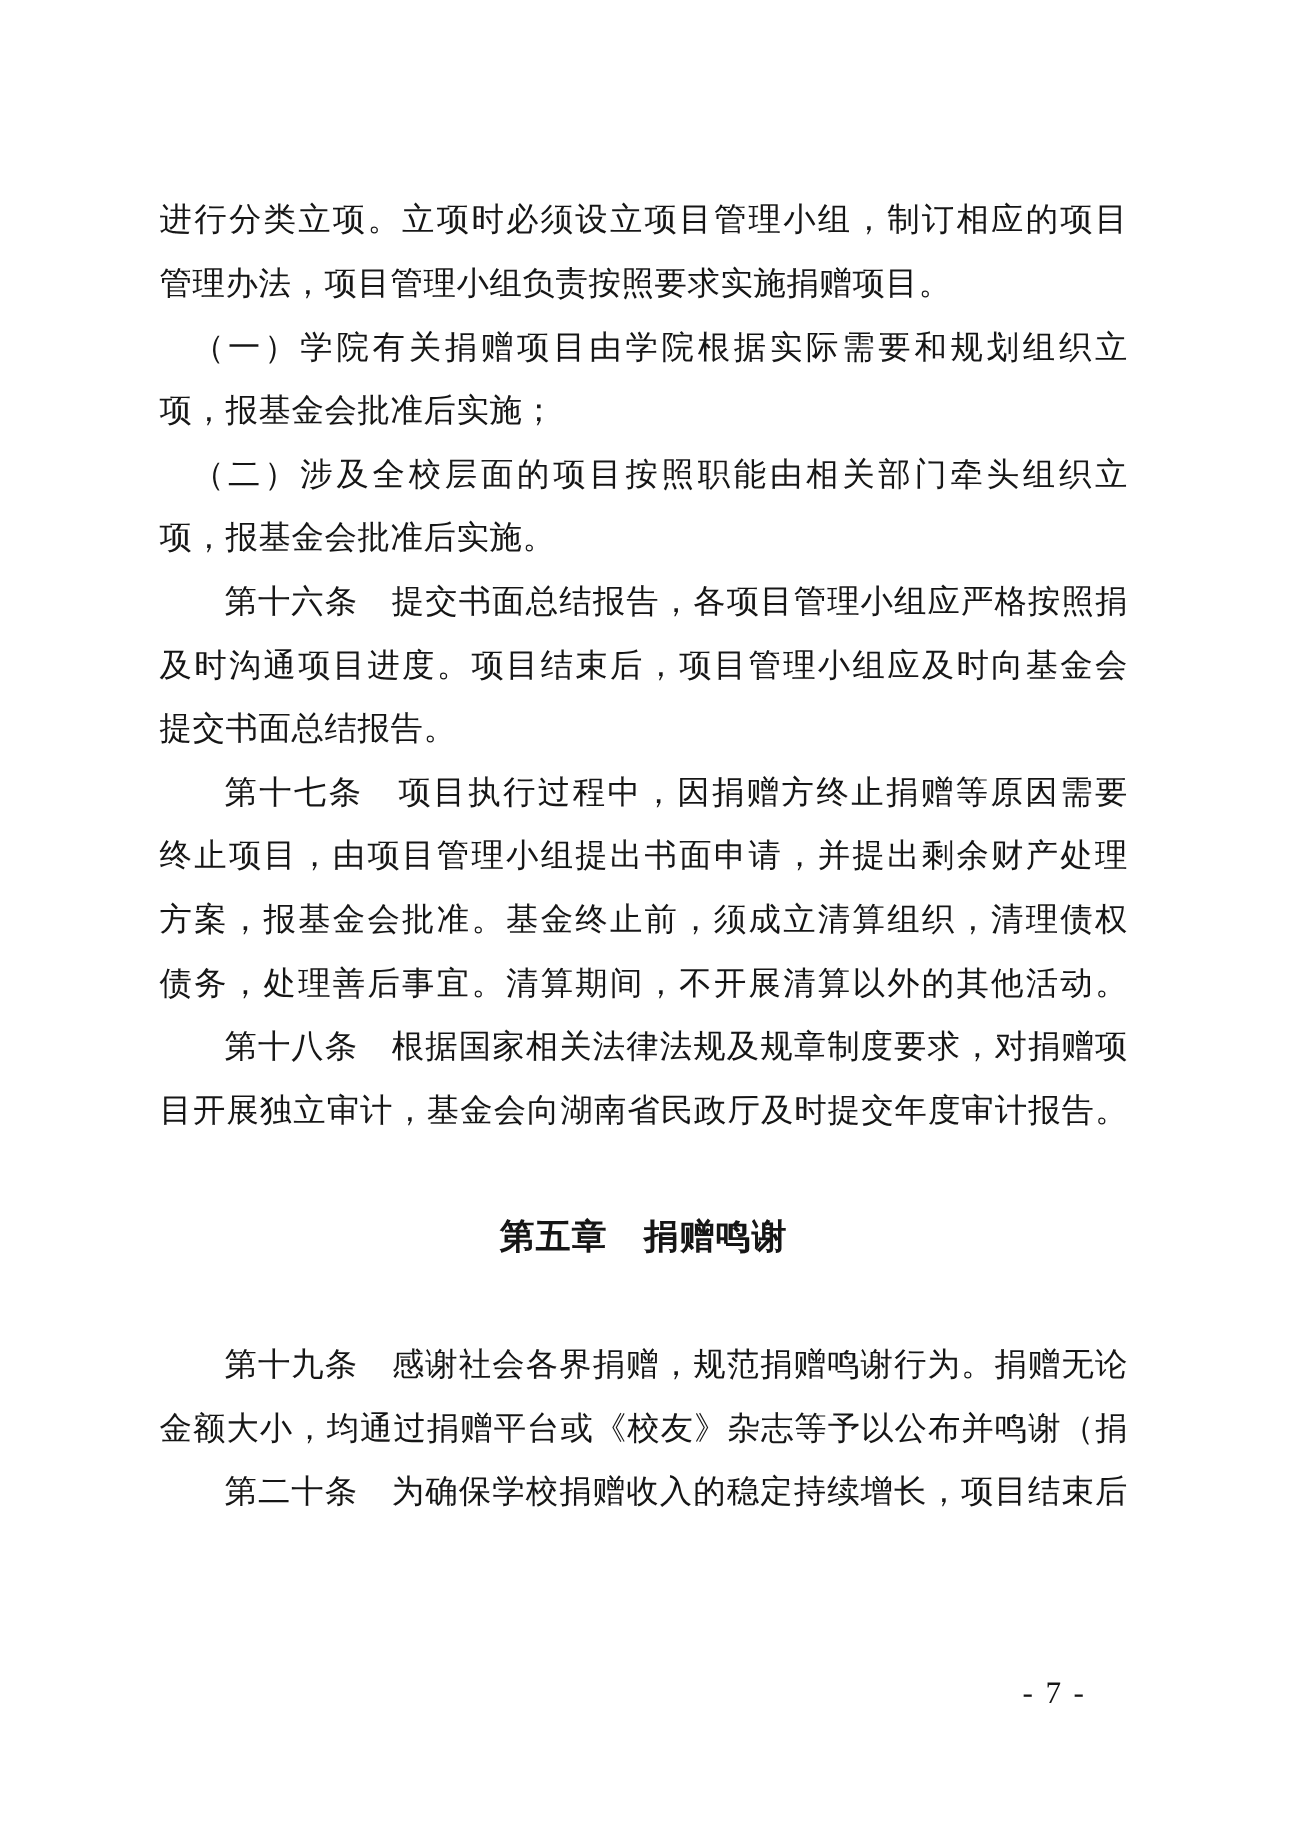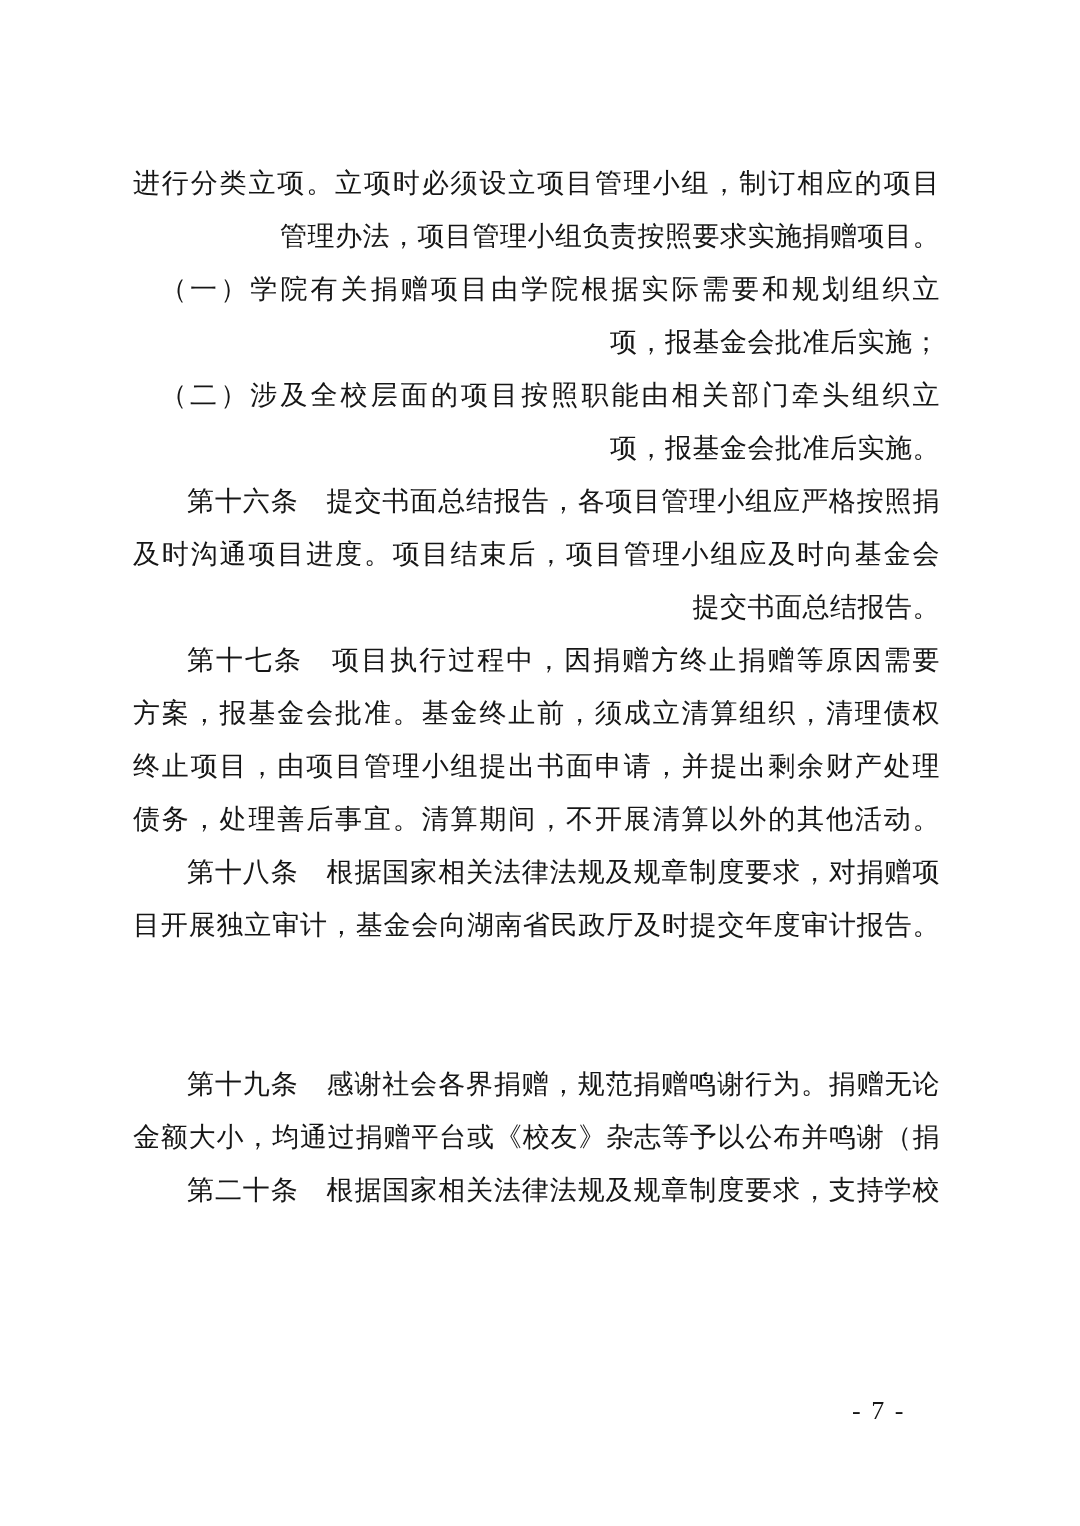--- a/index.html
+++ b/index.html
@@ -20,21 +20,21 @@
   .textblock {
     position: absolute;
     left: 133px;
     top: 157px;
     width: 807px;
   }
   .line {
     height: 53px;
     line-height: 53px;
     font-size: 27px;
-    text-align: right;
+    text-align: left;
     white-space: nowrap;
     letter-spacing: 0.5px;
   }
   .line.fill {
     white-space: normal;
     text-align: justify;
     text-align-last: justify;
     text-justify: inter-character;
   }
   .line.ind1 { padding-left: 27px; }
@@ -71,25 +71,26 @@
       <div class="line fill"><span class="seg">进行分类立项。立项时必须设立项目管理小组，制订相应的项目</span></div>
       <div class="line"><span class="seg">管理办法，项目管理小组负责按照要求实施捐赠项目。</span></div>
       <div class="line fill ind1"><span class="seg">（一）学院有关捐赠项目由学院根据实际需要和规划组织立</span></div>
       <div class="line"><span class="seg">项，报基金会批准后实施；</span></div>
       <div class="line fill ind1"><span class="seg">（二）涉及全校层面的项目按照职能由相关部门牵头组织立</span></div>
       <div class="line"><span class="seg">项，报基金会批准后实施。</span></div>
       <div class="line fill ind2"><span class="seg bold">第十六条</span><span class="seg">　提交书面总结报告，各项目管理小组应严格按照捐</span></div>
       <div class="line fill"><span class="seg">及时沟通项目进度。项目结束后，项目管理小组应及时向基金会</span></div>
       <div class="line"><span class="seg">提交书面总结报告。</span></div>
       <div class="line fill ind2"><span class="seg bold">第十七条</span><span class="seg">　项目执行过程中，因捐赠方终止捐赠等原因需要</span></div>
+      <div class="line fill"><span class="seg">终止项目，由项目管理小组提出书面申请，并提出剩余财产处理</span></div>
       <div class="line fill"><span class="seg">方案，报基金会批准。基金终止前，须成立清算组织，清理债权</span></div>
-      <div class="line fill"><span class="seg">终止项目，由项目管理小组提出书面申请，并提出剩余财产处理</span></div>
       <div class="line fill"><span class="seg">债务，处理善后事宜。清算期间，不开展清算以外的其他活动。</span></div>
       <div class="line fill ind2"><span class="seg bold">第十八条</span><span class="seg">　根据国家相关法律法规及规章制度要求，对捐赠项</span></div>
       <div class="line fill"><span class="seg">目开展独立审计，基金会向湖南省民政厅及时提交年度审计报告。</span></div>
       <div class="line gap"></div>
+      <div class="line heading">第五章　捐赠鸣谢</div>
       <div class="line gap"></div>
       <div class="line fill ind2"><span class="seg bold">第十九条</span><span class="seg">　感谢社会各界捐赠，规范捐赠鸣谢行为。捐赠无论</span></div>
       <div class="line fill"><span class="seg">金额大小，均通过捐赠平台或《校友》杂志等予以公布并鸣谢（捐</span></div>
-      <div class="line fill ind2"><span class="seg bold">第二十条</span><span class="seg">　根据国家相关法律法规及规章制度要求，支持学校</span></div>
+      <div class="line fill ind2"><span class="seg bold">第二十条</span><span class="seg">　为确保学校捐赠收入的稳定持续增长，项目结束后</span></div>
     </div>
   <div class="footer">- 7 -</div>
 </div>
 
 </body></html>

